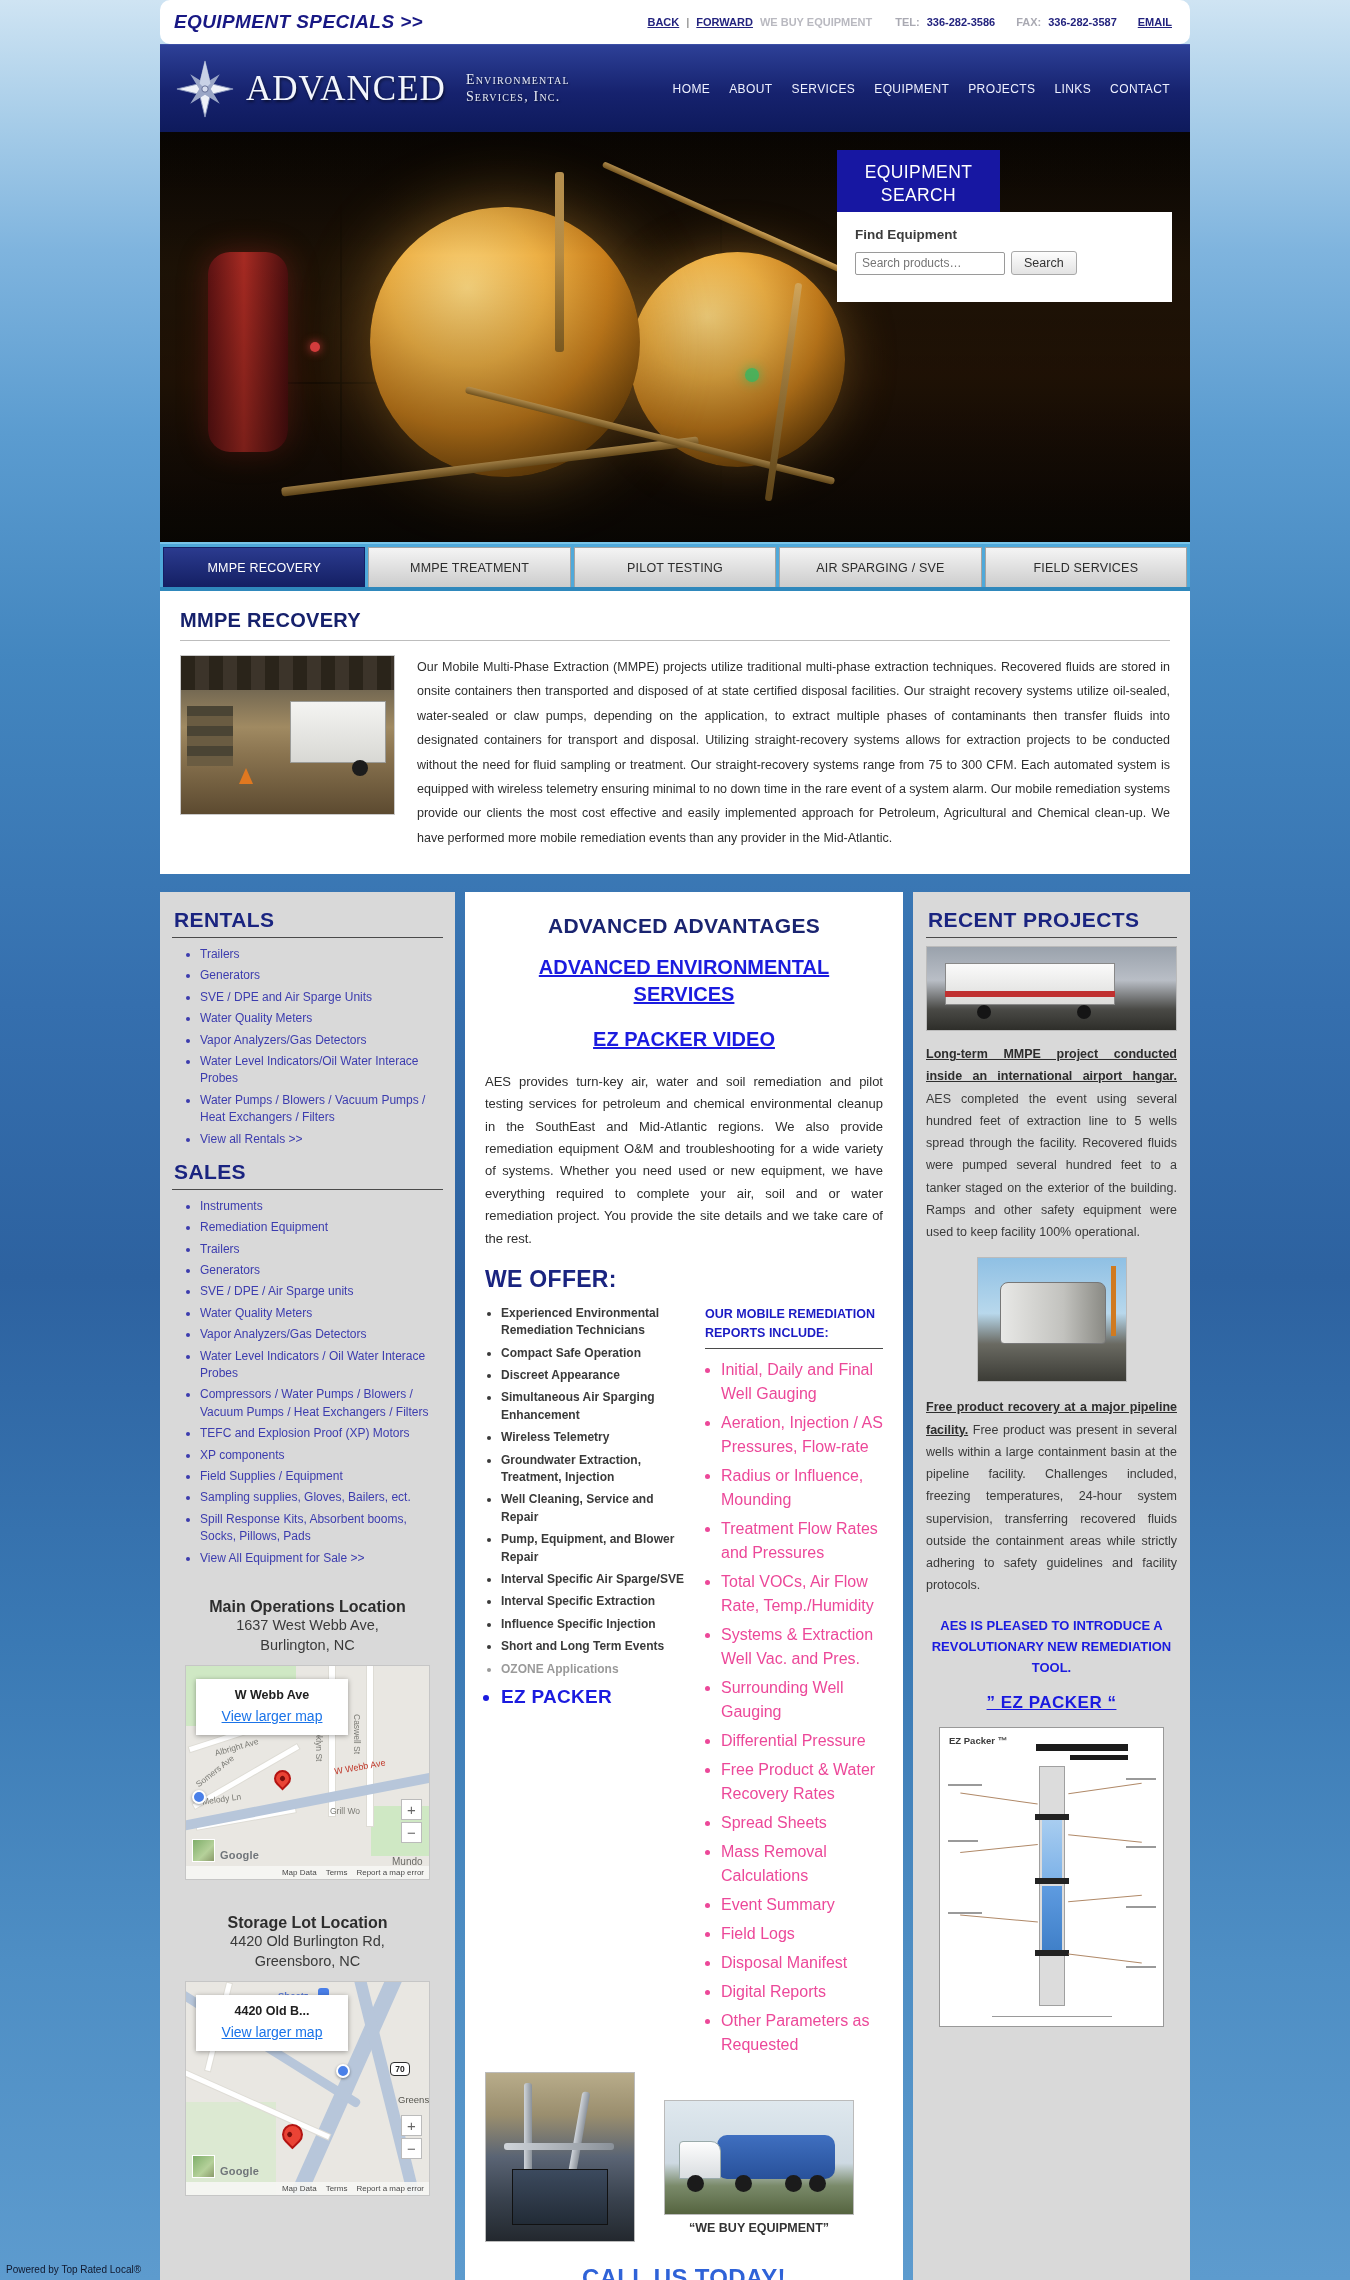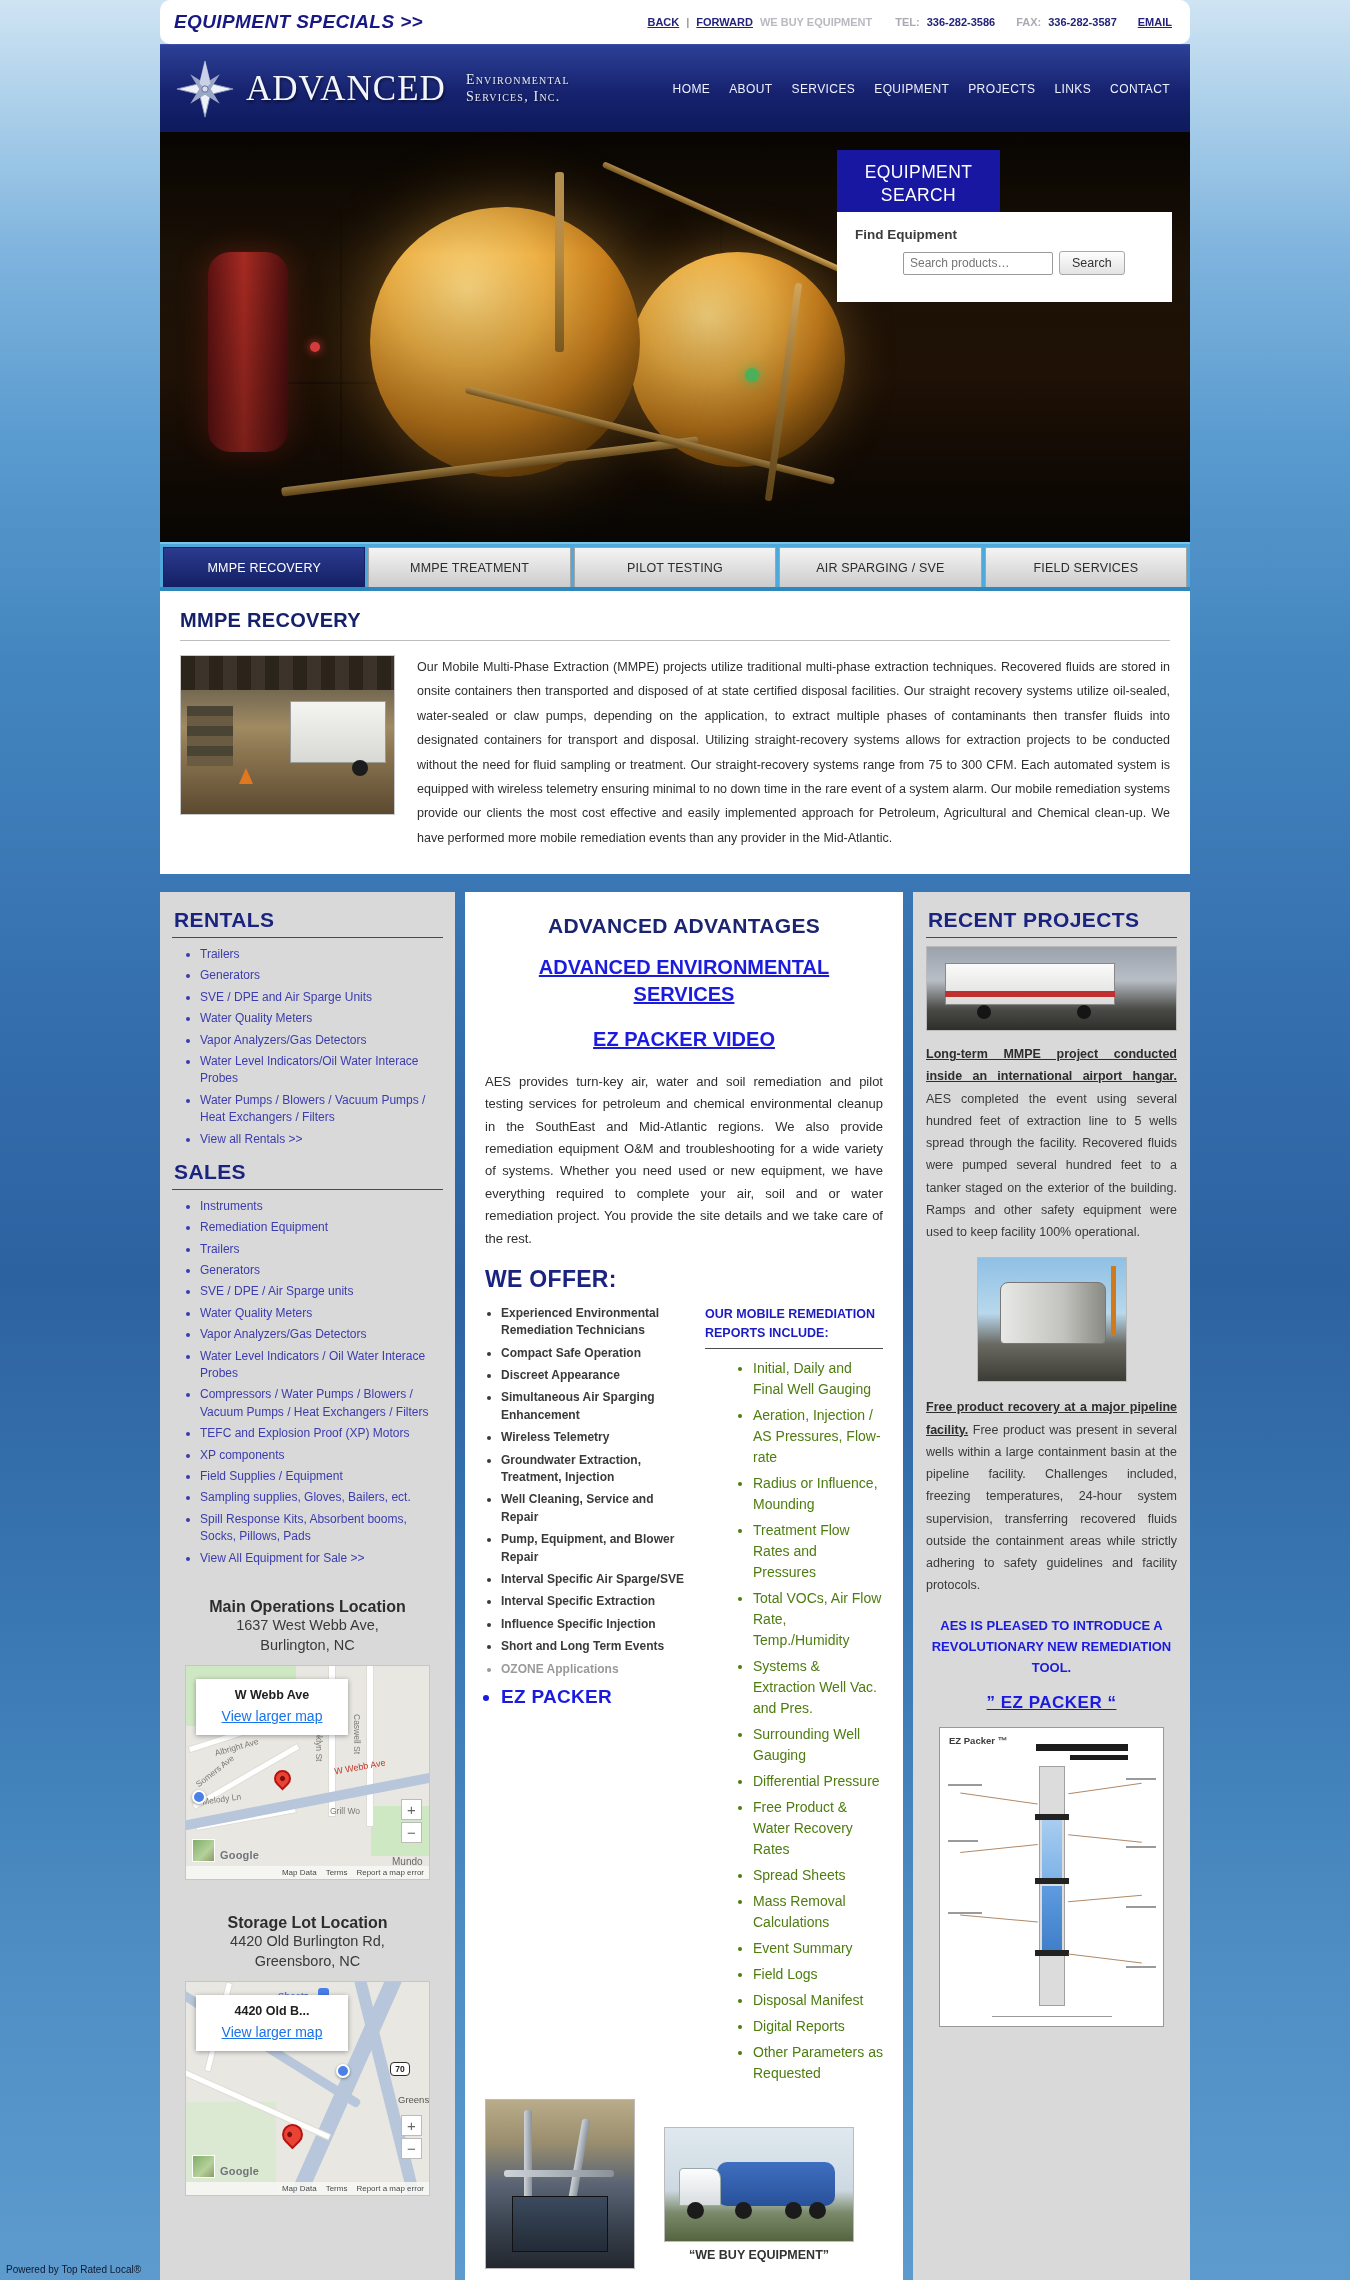--- a/index.html
+++ b/index.html
@@ -51,21 +51,21 @@
   .sc2 { width:2px; height:280px; left:560px; top:80px; }
   .sc3 { width:520px; height:2px; left:100px; top:250px; }
   .glow-g { position:absolute; width:14px; height:14px; border-radius:50%; background:#5ad06a; box-shadow:0 0 12px #5ad06a; left:585px; top:236px; }
   .glow-r { position:absolute; width:10px; height:10px; border-radius:50%; background:#ef4444; box-shadow:0 0 10px #ef4444; left:150px; top:210px; }
   .hero-fade { position:absolute; inset:0; background:linear-gradient(180deg,rgba(0,0,0,.25),rgba(0,0,0,0) 30%,rgba(0,0,0,.35) 95%); }
 
   .search-title { position:absolute; top:18px; left:677px; width:163px; background:#1717a2; color:#fff;
                   text-align:center; padding:11px 4px; font-size:17.5px; letter-spacing:.4px; line-height:1.3; }
   .search-panel { position:absolute; top:80px; left:677px; width:335px; height:90px; background:#fff; padding:15px 18px 0; }
   .find-label { font-size:13.5px; font-weight:bold; color:#3c3c3c; margin-bottom:9px; }
-  .search-row { display:flex; align-items:center; gap:6px;margin-left:48px; }
+  .search-row { display:flex; align-items:center; gap:6px; }
   .search-input { width:150px; height:23px; border:1px solid #9a9a9a; border-radius:2px; font-size:12px; padding:0 6px; color:#444; font-family:"Liberation Sans",sans-serif; }
   .search-btn { height:24px; padding:0 12px; font-size:12.5px; color:#333; background:linear-gradient(#fdfdfd,#e3e3e3); border:1px solid #a8a8a8; border-radius:3px; font-family:"Liberation Sans",sans-serif; }
 
   
   .tabs { display:flex; gap:3px; background:#4fa9da; padding:3px 3px 0; border-top:2px solid #79c4e8; border-bottom:4px solid #2f88bc; }
   .tab { flex:1; height:40px; display:flex; align-items:center; justify-content:center; font-size:12.5px; color:#2d2d2d;
          background:linear-gradient(#f4f4f4,#cccccc); border:1px solid #a3a3a3; border-bottom:none; cursor:pointer; letter-spacing:.2px; }
   .tab.active { background:linear-gradient(#2b3b8f,#141f63); color:#fff; border-color:#141f63; }
 
   
@@ -127,21 +127,21 @@
   .we-offer { font-size:23px; font-weight:bold; color:#1a2480; margin:12px 0 12px; letter-spacing:.3px; }
   .offer-cols { display:flex; gap:12px; }
   .offers-col { width:208px; flex:none; }
   .offers { margin:0; padding-left:16px; }
   .offers li { font-size:12px; font-weight:bold; color:#3a3a3a; margin-bottom:5px; line-height:1.45; }
   .offers li.muted { color:#9a9a9a; }
   .offers li.ezlink { color:#1b1bdf; font-size:19px; letter-spacing:.3px; margin-top:2px; }
   .reports-col { flex:1; }
   .reports-title { font-size:12.5px; font-weight:bold; color:#1b1bc4; line-height:1.5; border-bottom:1px solid #4a4a4a; padding-bottom:6px; margin-bottom:9px; }
   .reports { margin:0; padding-left:16px; }
-  .reports li { font-size:14px; color:#4d7c0f; margin-bottom:5px; line-height:1.5;margin-left:32px; }
+  .reports li { font-size:16px; color:#ec4899; margin-bottom:5px; line-height:1.5; }
 
   .mid-photos { display:flex; align-items:flex-start; margin-top:10px; }
   .photo-machinery { width:150px; height:170px; position:relative; overflow:hidden; border:1px solid #bbb;
       background:linear-gradient(180deg,#b8ac8a 0%,#9a8e6e 25%,#5a6474 50%,#39424e 75%,#23282e 100%); }
   .pm-pipe { position:absolute; background:linear-gradient(90deg,#cfd4da,#8a9199); border-radius:3px; }
   .pm1 { width:8px; height:120px; left:38px; top:10px; }
   .pm2 { width:8px; height:120px; left:86px; top:18px; transform:rotate(10deg); }
   .pm3 { width:110px; height:7px; left:18px; top:70px; }
   .pm-box { position:absolute; left:26px; top:96px; width:96px; height:56px; background:linear-gradient(#3c4a5e,#222b36); border:1px solid #111; }
   .truck-stack { flex:1; }

